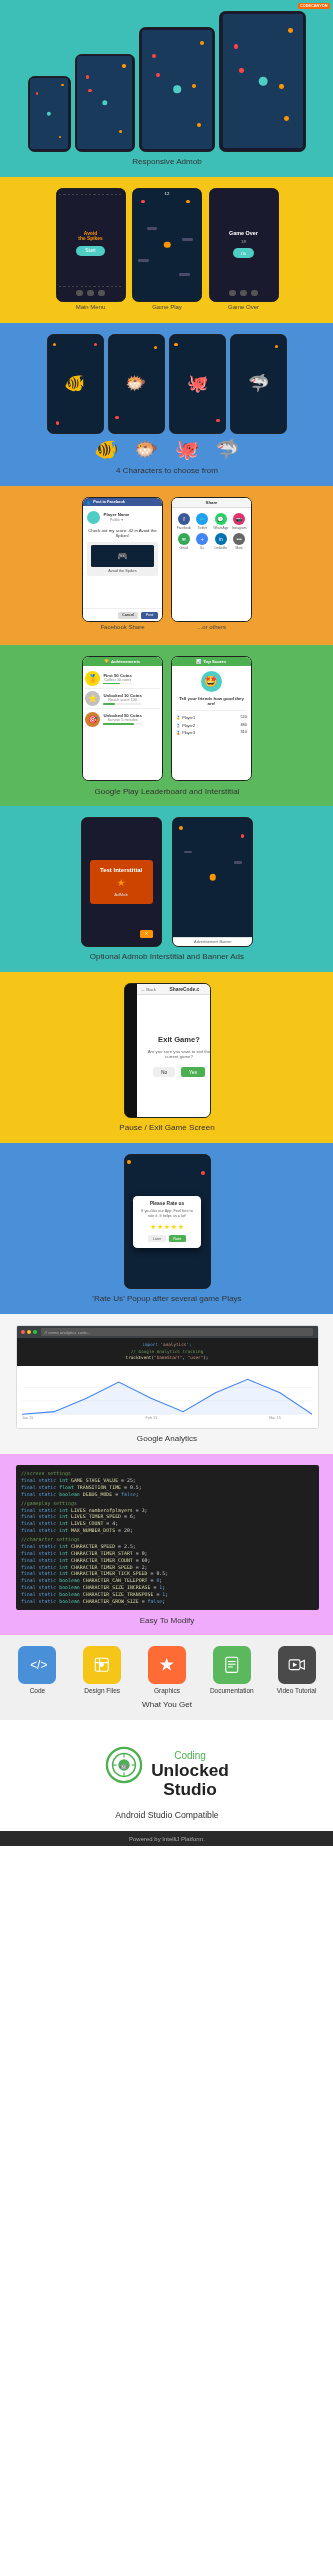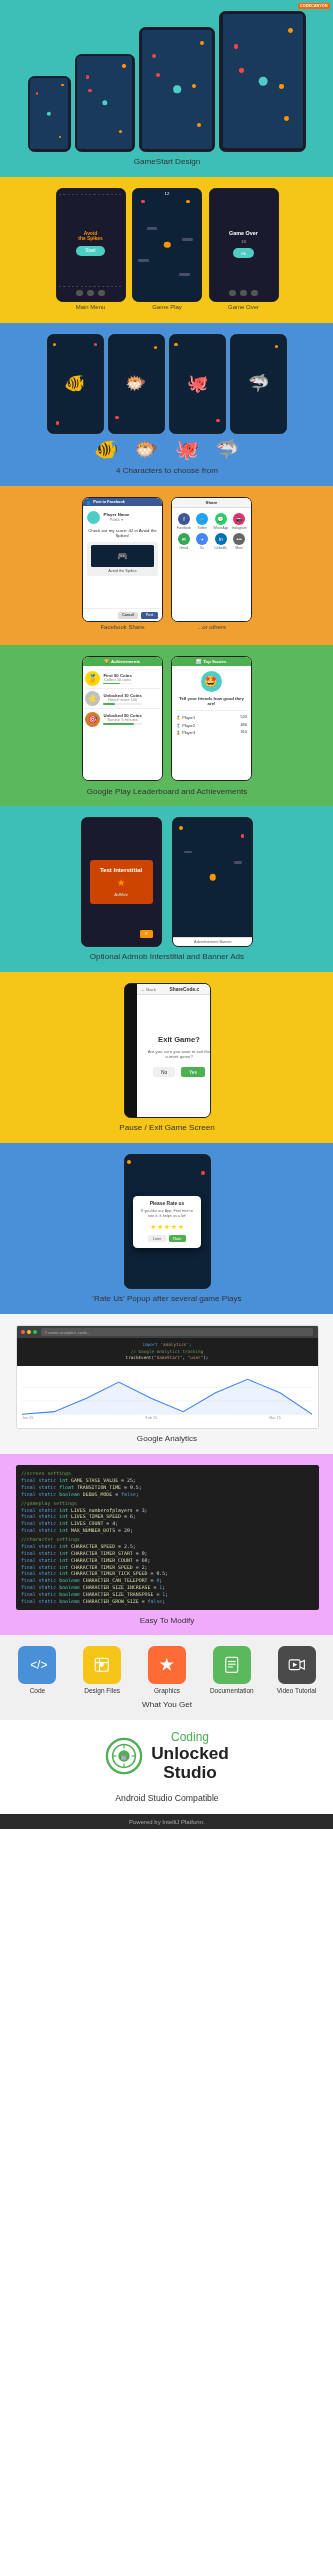--- a/index.html
+++ b/index.html
@@ -263,21 +263,21 @@
           <div style="position:absolute;top:13.5px;right:9.8px;width:4.9px;height:4.9px;background:#ff9500;border-radius:50%;"></div>
           <div style="position:absolute;top:30px;left:10.8px;width:4.3px;height:4.3px;background:#ff4444;border-radius:50%;"></div>
           <div style="position:absolute;bottom:27px;right:13.5px;width:4.9px;height:4.9px;background:#ff9500;border-radius:50%;"></div>
           <div style="position:absolute;top:54px;left:16.3px;width:4.3px;height:4.3px;background:#ff4444;border-radius:50%;"></div>
           <div style="position:absolute;top:70px;right:19px;width:4.3px;height:4.3px;background:#ff9500;border-radius:50%;"></div>
           <div style="position:absolute;top:50%;left:50%;width:8.7px;height:8.7px;background:#4ecdc4;border-radius:50%;transform:translate(-50%,-50%);"></div>
         </div>
       </div>
     </div>
   </div>
-  <div class="section-label">GameStart Design</div>
+  <div class="section-label">Responsive Admob</div>
 </div>
 
 <div class="section bg-yellow">
   <div class="three-phones">
 
     <div class="phone-wrapper">
       <div class="phone" style="width:70px;height:114px;">
         <div style="width:100%;height:100%;background:#1a1a2e;padding:3.3px;display:flex;flex-direction:column;align-items:center;justify-content:center;position:relative;">
           <div style="color:#ff9500;font-size:4.9px;font-weight:bold;margin-bottom:2.2px;">Avoid<br>the Spikes</div>
           <div style="background:#4ecdc4;color:#fff;border-radius:8.1px;padding:2.2px 9.8px;font-size:4.9px;margin:3.3px 0;">Start</div>
@@ -522,21 +522,21 @@
             </div>
             <div style="display:flex;justify-content:space-between;font-size:3.8px;padding:1.1px 0;color:#333;">
               <span>🥉 Player3</span>
                 <span>310</span>
             </div>
           </div>
         </div>
       </div>
     </div>
   </div>
-  <div class="section-label">Google Play Leaderboard and Achievements</div>
+  <div class="section-label">Google Play Leaderboard and Interstitial</div>
 </div>
 
 <div class="section bg-teal">
   <div class="admob-phones">
 
     <div class="phone" style="width:81px;height:130px;">
       <div style="width:100%;height:100%;background:#1a1a2e;display:flex;flex-direction:column;align-items:center;justify-content:center;position:relative;">
         <div style="background:#cc4400;color:#fff;border-radius:3.3px;padding:6.5px 8.7px;text-align:center;width:80%;">
           <div style="font-size:6px;font-weight:bold;margin-bottom:2.2px;">Test
 Interstitial</div>
@@ -756,21 +756,21 @@
       <circle cx="50" cy="50" r="15" fill="#4caf50"></circle>
 
       <text x="50" y="57" text-anchor="middle" font-size="16" fill="#fff">🤖</text>
 
       <line x1="20" y1="50" x2="30" y2="50" stroke="#4caf50" stroke-width="3"></line>
       <line x1="70" y1="50" x2="80" y2="50" stroke="#4caf50" stroke-width="3"></line>
       <line x1="50" y1="20" x2="50" y2="30" stroke="#4caf50" stroke-width="3"></line>
       <line x1="50" y1="70" x2="50" y2="80" stroke="#4caf50" stroke-width="3"></line>
     </svg>
     <div>
-      <div style="font-size:12px;color:#4caf50;font-weight:300;">Coding</div>
+      <div style="font-size:10px;color:#4caf50;font-weight:300;margin-top:20px;">Coding</div>
       <div class="as-title">
         <span style="color:#222;font-size:17.3px;font-weight:bold;">Unlocked</span><br>
         <span style="color:#222;font-size:17.3px;font-weight:bold;">Studio</span>
       </div>
     </div>
   </div>
   <div class="section-label" style="font-size:8.7px;margin-top:11px;">Android Studio Compatible</div>
 </div>
 
 <div class="footer-bar">

